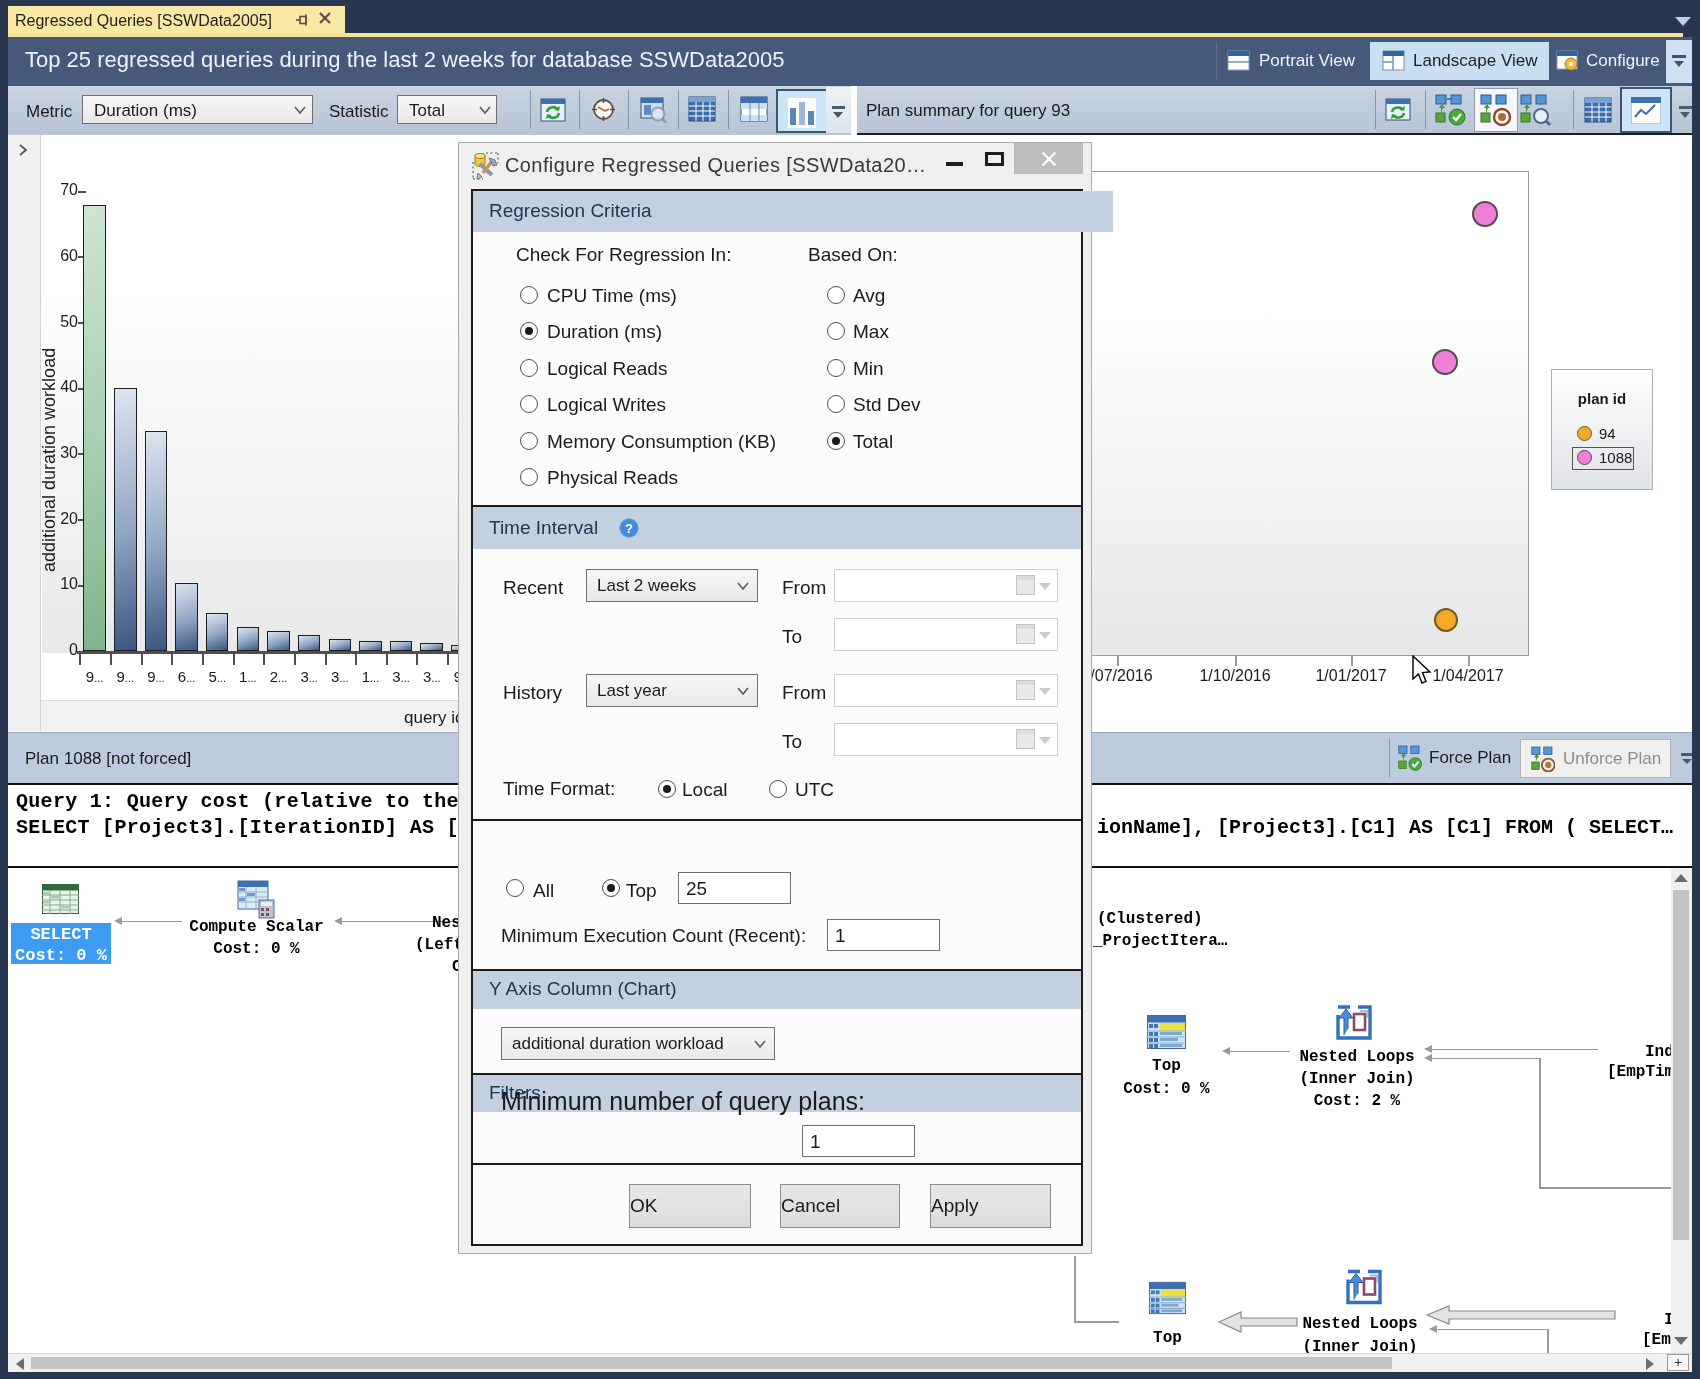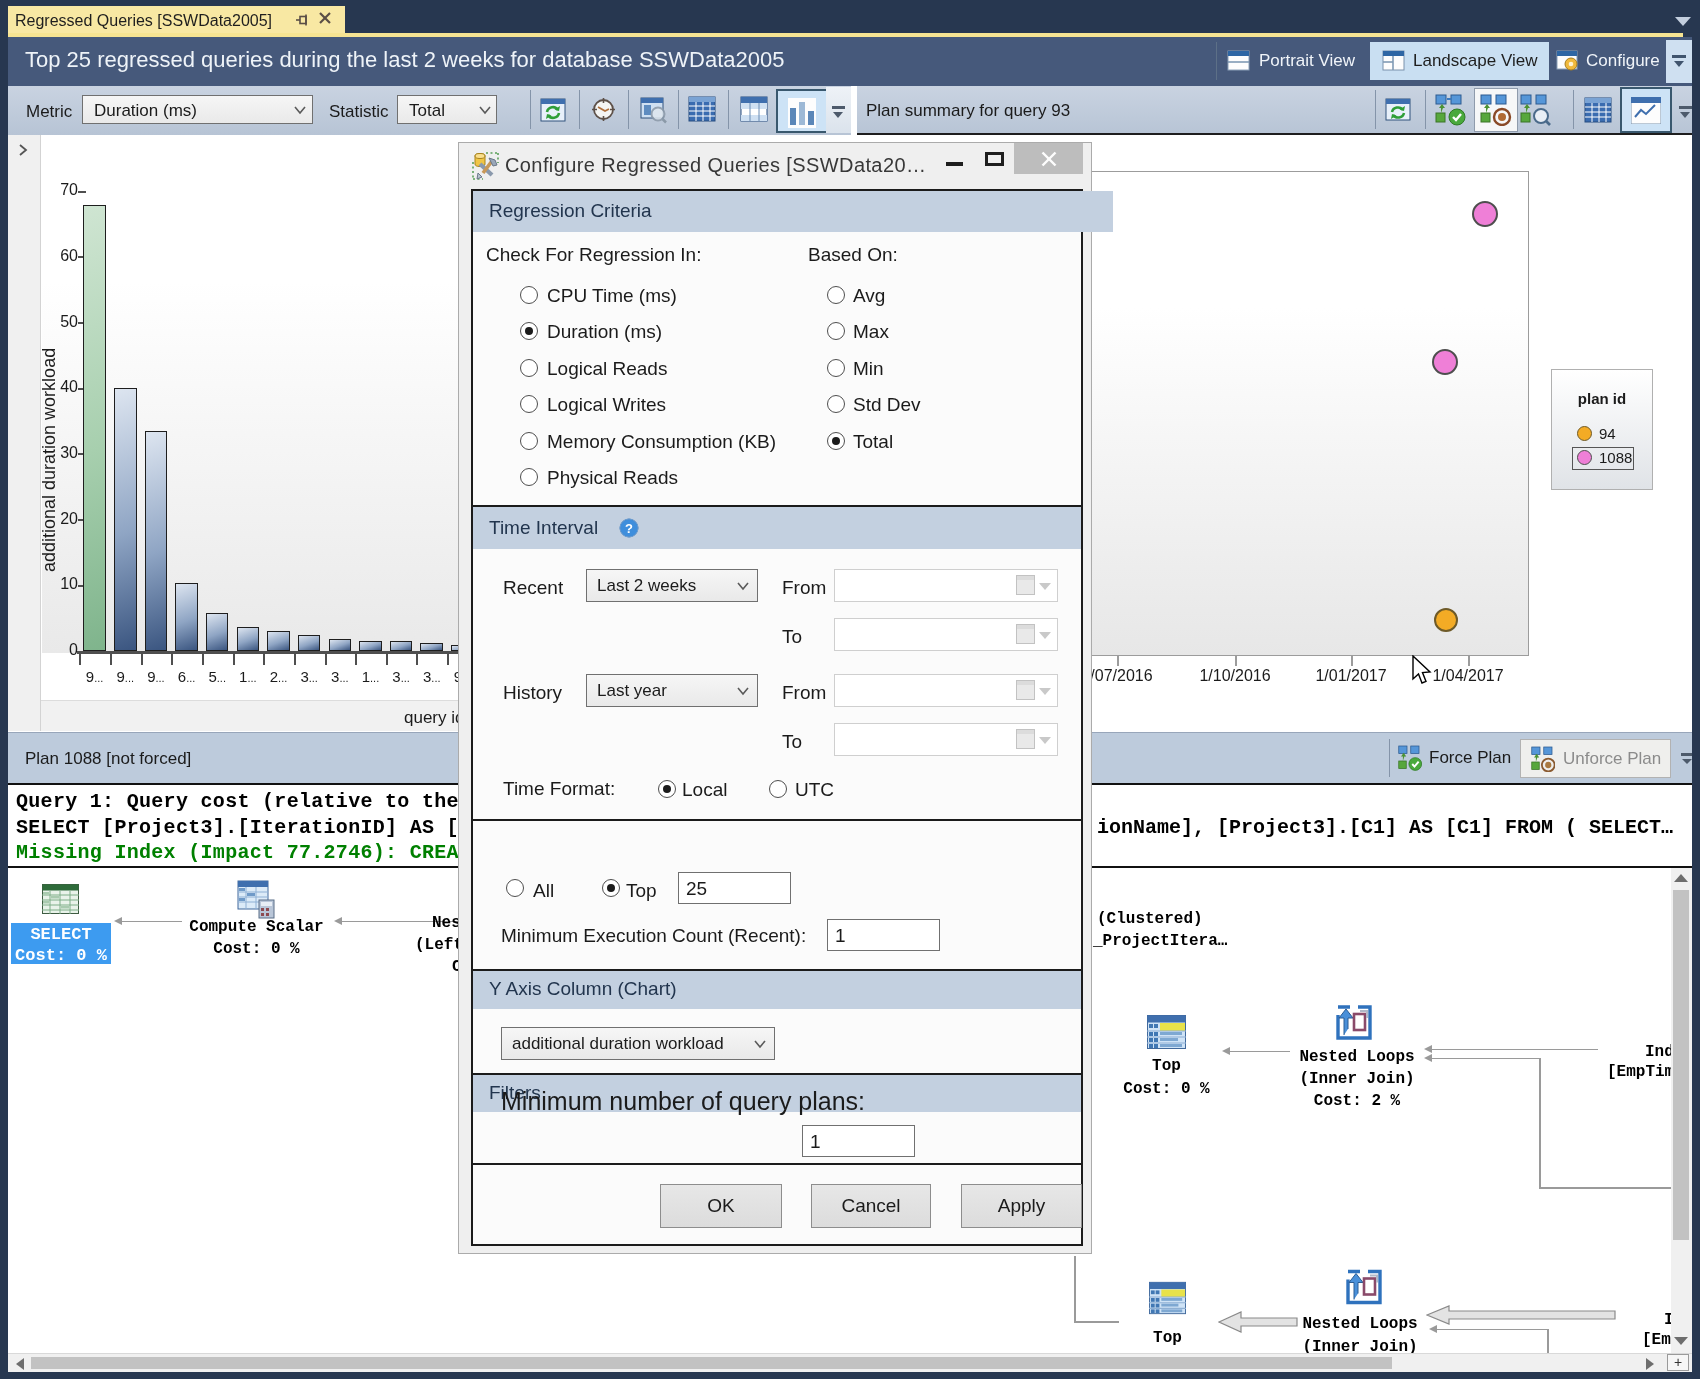--- a/index.html
+++ b/index.html
@@ -10,21 +10,21 @@
   .radio{width:18px;height:18px;border:1.2px solid #4e4e4e;border-radius:50%;background:#fff;box-sizing:border-box;}
   .radio.sel::after{content:"";position:absolute;left:4px;top:4px;width:8px;height:8px;border-radius:50%;background:#1b1b1b;}
   .combo{background:linear-gradient(#f6f6f6,#e9e9e9);border:1px solid #707070;box-sizing:border-box;}
   .combo .ctext{position:absolute;left:10px;top:6px;font-size:17px;color:#1b1b1b;white-space:pre;}
   .combo .cchev{position:absolute;right:8px;top:11px;}
   .datef{background:#fff;border:1px solid #cfcfcf;box-sizing:border-box;}
   .datef::before{content:"";position:absolute;right:22px;top:5px;width:17px;height:18px;background:#e9e9e9;border:1px solid #c2c2c2;box-shadow:inset 0 4px 0 #dcdcdc;}
   .datef::after{content:"";position:absolute;right:6px;top:13px;border-left:6px solid transparent;border-right:6px solid transparent;border-top:7px solid #c9c9c9;}
   .tbox{background:#fff;border:1px solid #707070;box-sizing:border-box;}
   .tbox span{position:absolute;left:7px;top:5px;font-size:19px;color:#1b1b1b;}
-  .btn{background:linear-gradient(#e7e7e7,#dcdcdc);border:1px solid #8d8d8d;box-sizing:border-box;font-size:19px;color:#1b1b1b;text-align:center;line-height:42px;margin-left:31px;}
+  .btn{background:linear-gradient(#e7e7e7,#dcdcdc);border:1px solid #8d8d8d;box-sizing:border-box;font-size:19px;color:#1b1b1b;text-align:left;line-height:42px;}
 </style>
 </head>
 <body>
 
 <div class="abs" id="tabstrip" style="left:0;top:0;width:1700px;height:40px;background:#273750;"></div>
 <div class="abs" style="left:7px;top:6px;width:338px;height:29px;background:#f8e8a3;color:#1e1e1e;font-size:16px;line-height:29px;padding-left:8px;box-sizing:border-box;">Regressed Queries [SSWData2005]
   <span class="abs" style="left:287px;top:2px;width:16px;height:16px;">
     <svg width="16" height="16" viewBox="0 0 16 16">
         <g stroke="#5a4e46" stroke-width="1.6" fill="none">
           <line x1="2" y1="8" x2="6" y2="8"></line>
@@ -365,21 +365,20 @@
     <div class="abs" style="left:42px;top:9px;font-size:17px;color:#8b8b8b;">Unforce Plan</div>
   </div>
   <div class="abs" style="left:1673px;top:20px;width:12px;height:2.5px;background:#4d5a6b;"></div>
   <div class="abs" style="left:1674px;top:26px;width:0;height:0;border-left:5px solid transparent;border-right:5px solid transparent;border-top:5.5px solid #4d5a6b;"></div>
 </div>
 <div class="abs" style="left:8px;top:783px;width:1684px;height:2px;background:#111;"></div>
 
 <div class="abs" id="textpane" style="left:8px;top:785px;width:1684px;height:81px;background:#fff;overflow:hidden;">
   <div class="abs mono nowrap" style="left:8px;top:5px;font-size:20px;letter-spacing:0.3px;">Query 1: Query cost (relative to the</div>
   <div class="abs mono nowrap" style="left:8px;top:31px;font-size:20px;letter-spacing:0.3px;">SELECT [Project3].[IterationID] AS [</div>
-  <div class="abs mono nowrap" style="left:8px;top:56px;font-size:20px;letter-spacing:0.3px;color:#008000;">Missing Index (Impact 77.2746): CREA</div>
   <div class="abs mono nowrap" style="left:1089px;top:31px;font-size:20px;">ionName], [Project3].[C1] AS [C1] FROM ( SELECT…</div>
 </div>
 <div class="abs" style="left:8px;top:866px;width:1684px;height:2px;background:#111;"></div>
 
 <div class="abs" id="planarea" style="left:8px;top:868px;width:1684px;height:485px;background:#fff;overflow:hidden;">
 
   <svg class="abs" style="left:34px;top:16px;" width="37" height="30" viewBox="0 0 37 30">
     <rect x="0.5" y="0.5" width="36" height="29" fill="#e9f3ea" stroke="#3e5c42"></rect>
     <rect x="0.5" y="0.5" width="36" height="6" fill="#2e6b3a"></rect>
     <g stroke="#7fae88" stroke-width="1">
@@ -583,21 +582,21 @@
         <line x1="14.5" y1="1.5" x2="1.5" y2="14.5"></line>
       </g>
     </svg>
 
   <div class="abs" style="left:12px;top:46px;width:612px;height:1057px;background:#fbfbfb;border:2px solid #1b1b1b;box-sizing:border-box;"></div>
 
   <div class="abs" style="left:14px;top:48px;width:608px;height:41px;background:#c3d0e0;padding-left:32px;">
     <div class="abs" style="left:16px;top:9px;font-size:19px;color:#22354e;">Regression Criteria</div>
   </div>
 
-  <div class="abs" style="left:27px;top:101px;font-size:19px;color:#1b1b1b;">Check For Regression In:</div>
+  <div class="abs" style="left:57px;top:101px;font-size:19px;color:#1b1b1b;">Check For Regression In:</div>
   <div class="abs" style="left:349px;top:101px;font-size:19px;color:#1b1b1b;">Based On:</div>
   <div id="radios1" class="abs" style="left:0;top:0;width:634px;height:400px;">
       <div class="abs radio" style="left:61px;top:143px;"></div>
       <div class="abs" style="left:88px;top:142px;font-size:19px;color:#1b1b1b;">CPU Time (ms)</div>
       <div class="abs radio sel" style="left:61px;top:179.4px;"></div>
       <div class="abs" style="left:88px;top:178.4px;font-size:19px;color:#1b1b1b;">Duration (ms)</div>
       <div class="abs radio" style="left:61px;top:215.8px;"></div>
       <div class="abs" style="left:88px;top:214.8px;font-size:19px;color:#1b1b1b;">Logical Reads</div>
       <div class="abs radio" style="left:61px;top:252.2px;"></div>
       <div class="abs" style="left:88px;top:251.2px;font-size:19px;color:#1b1b1b;">Logical Writes</div>

